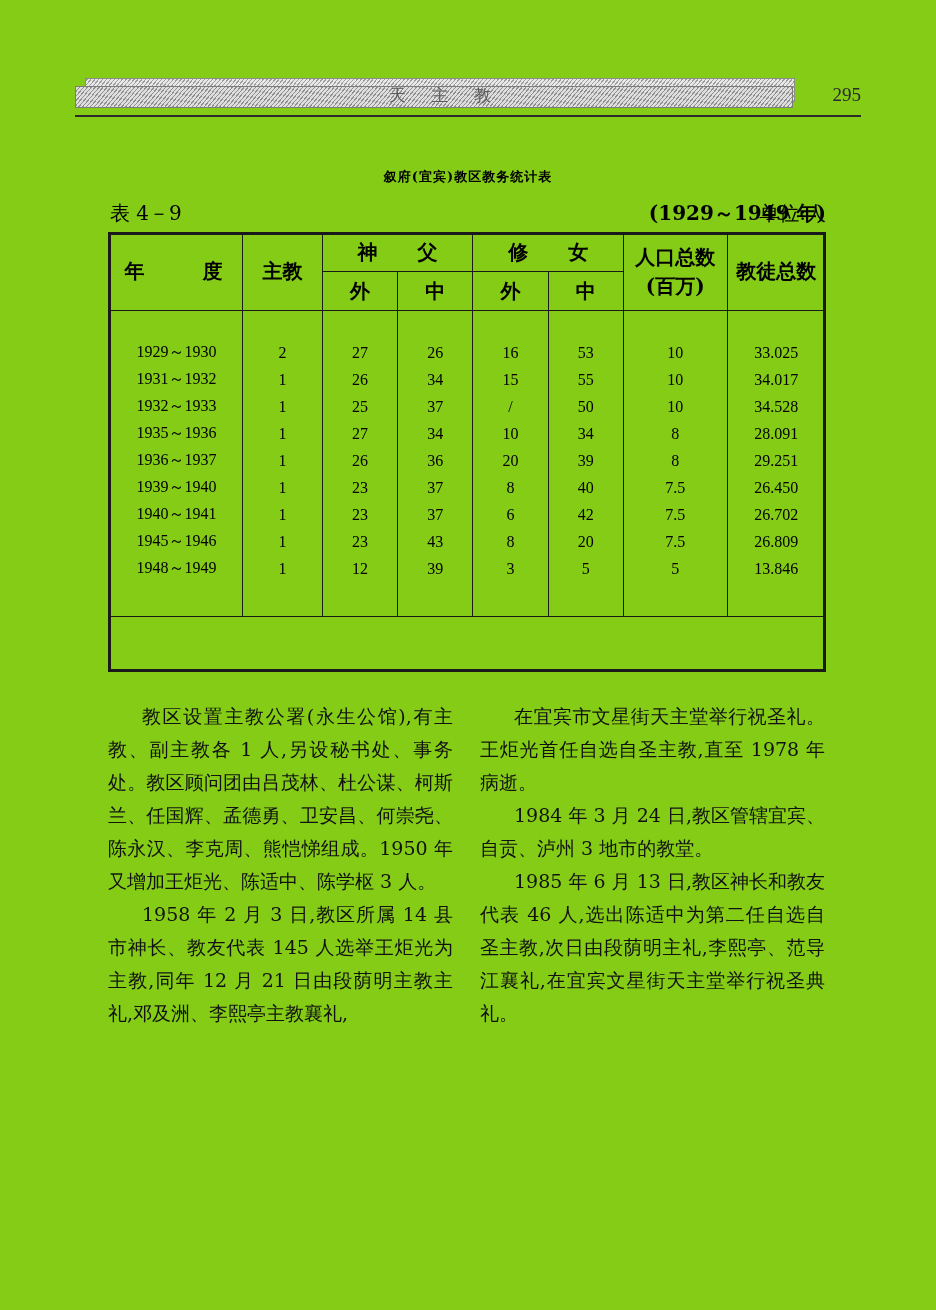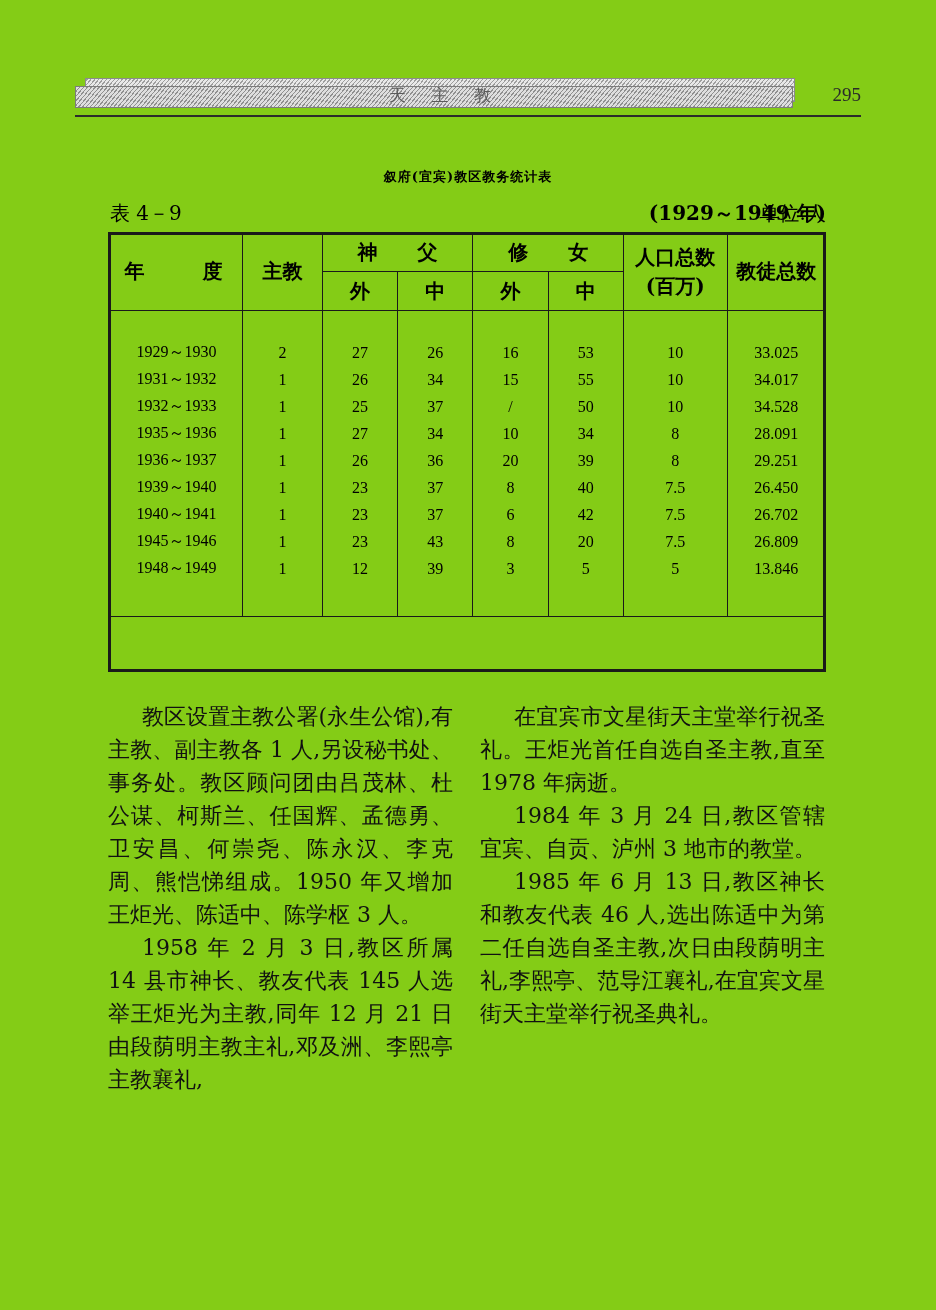--- a/index.html
+++ b/index.html
@@ -173,21 +173,21 @@
     position: absolute;
     background: #1a1a1a;
   }
 
   
   .body-col {
     position: absolute;
     top: 700px;
     width: 345px;
     font-family: "DejaVu Serif", serif;
-    font-size: 22px;
+    font-size: 19px;
     line-height: 33px;
     text-align: justify;
     color: #111;
   }
   .col-left { left: 108px; }
   .col-right { left: 480px; }
   .body-col p {
     margin: 0 0 0 0;
     text-indent: 34px;
   }

